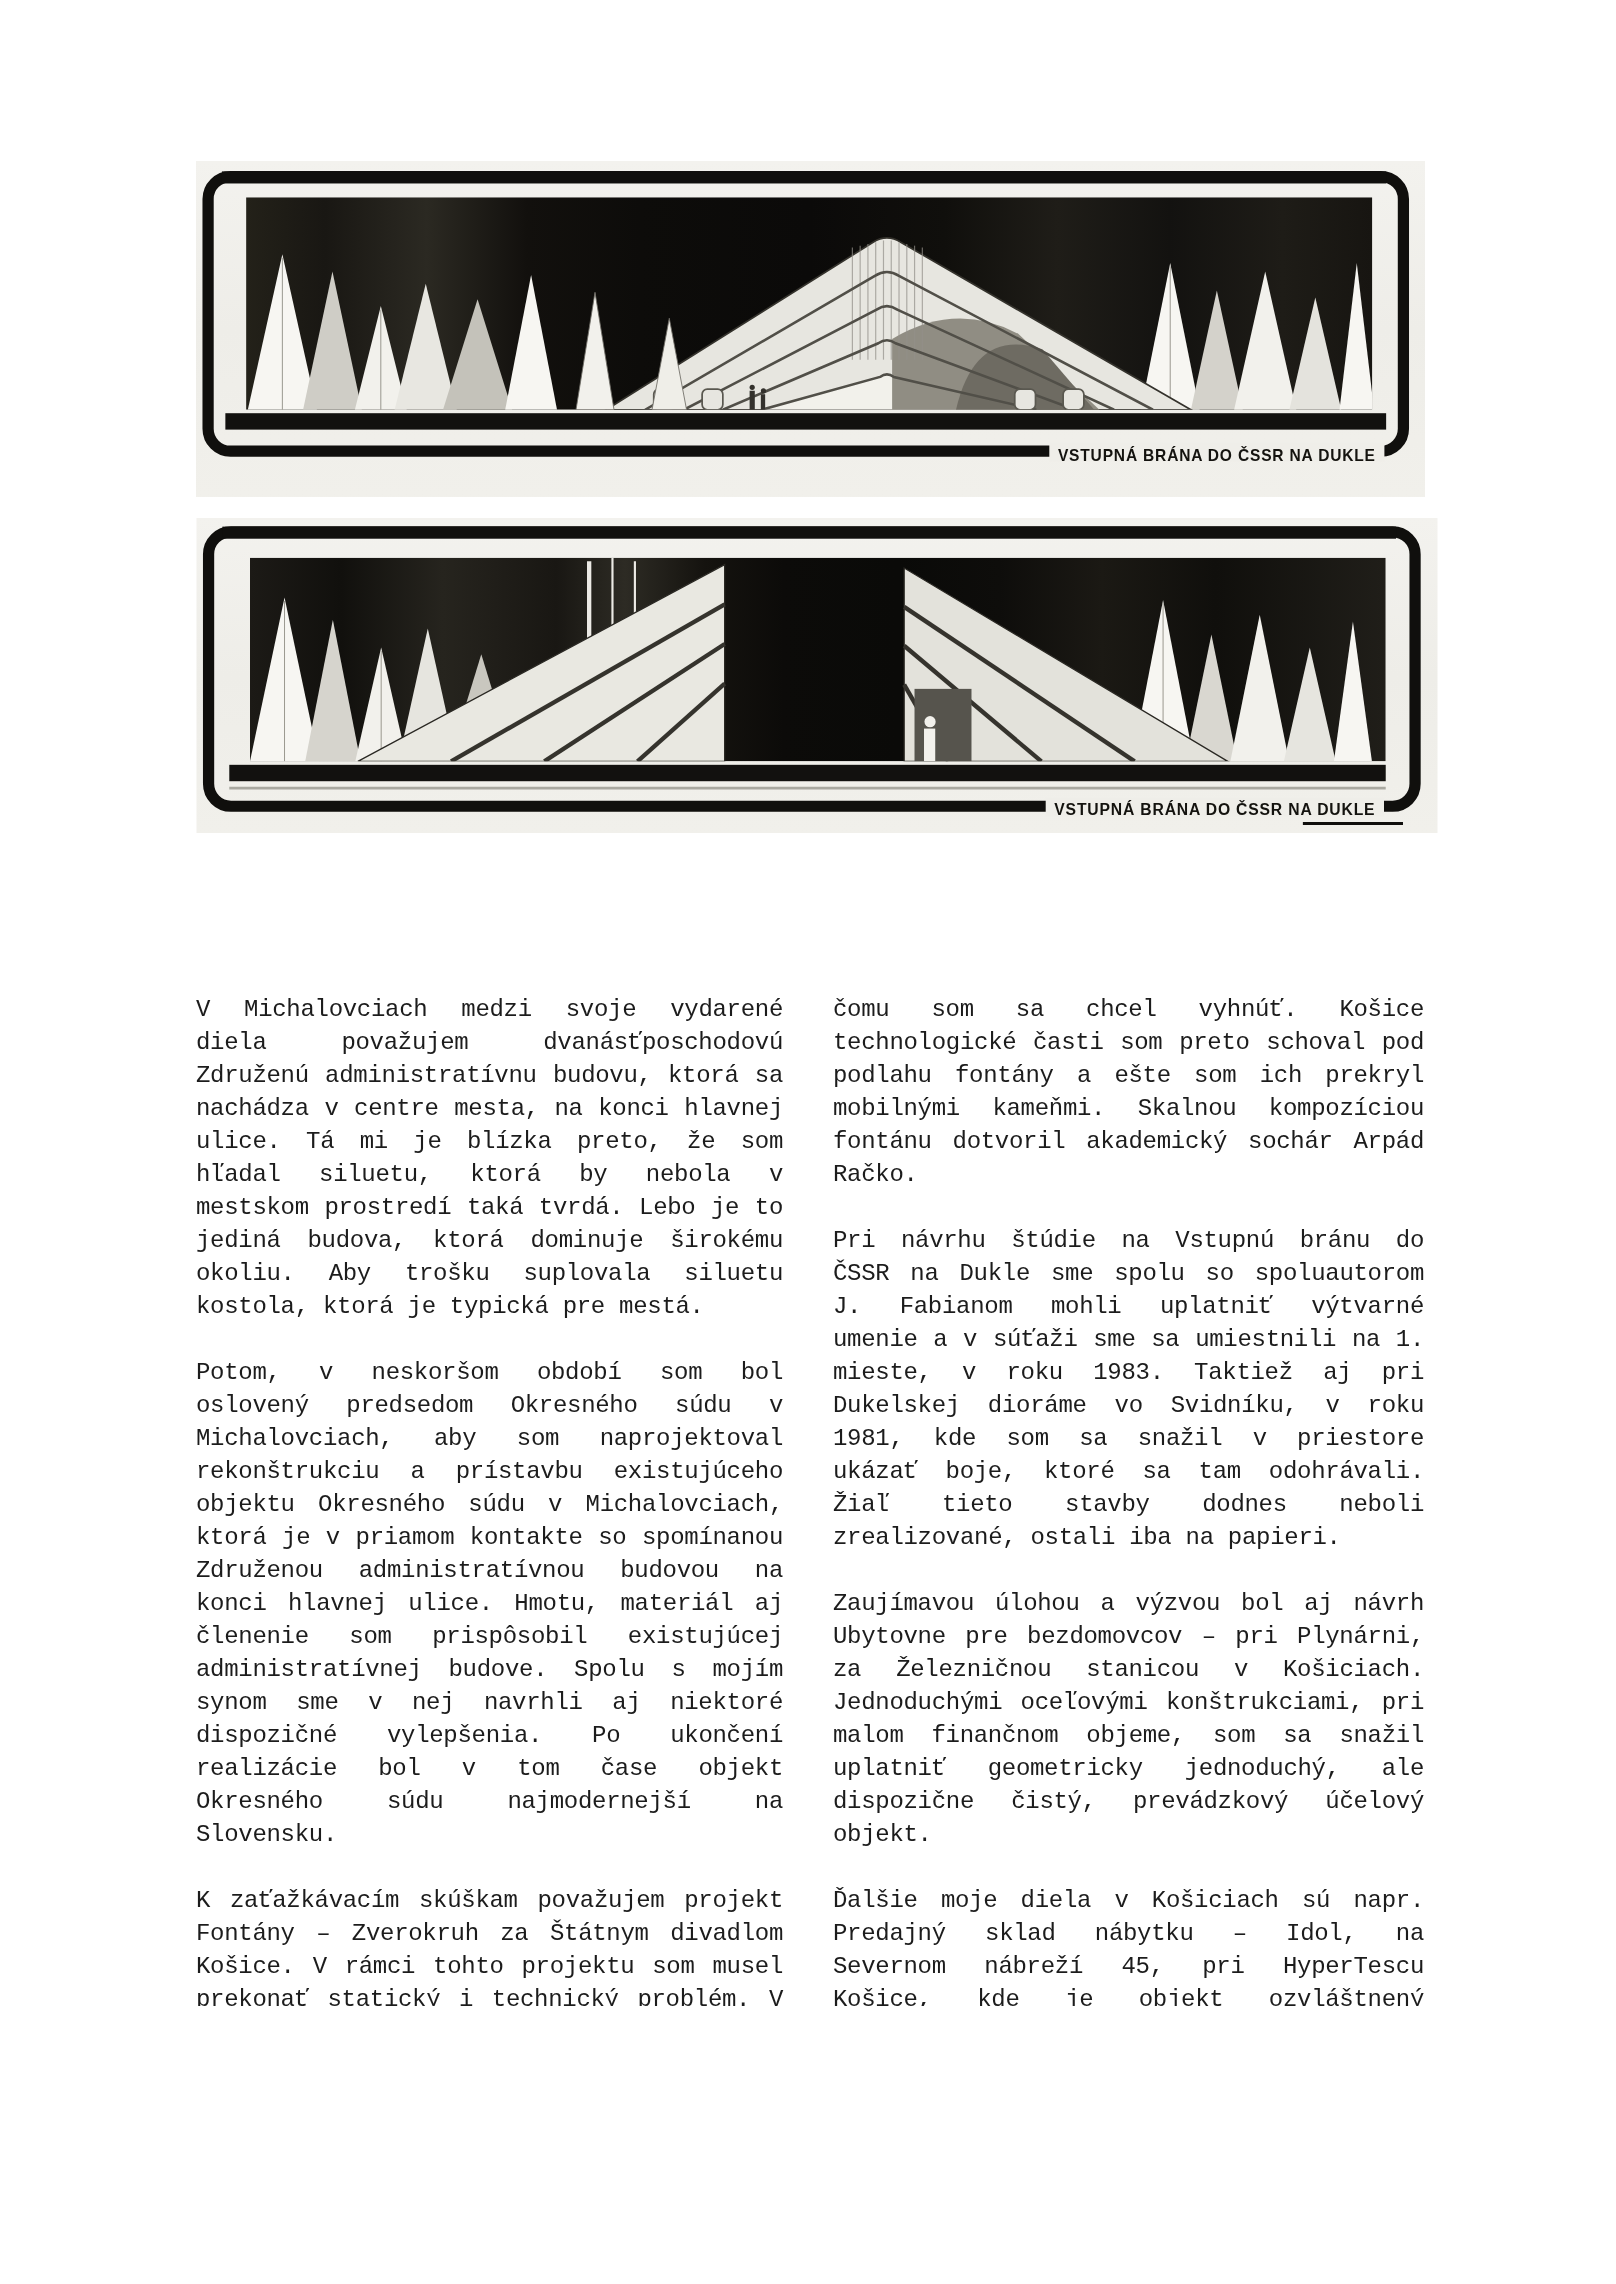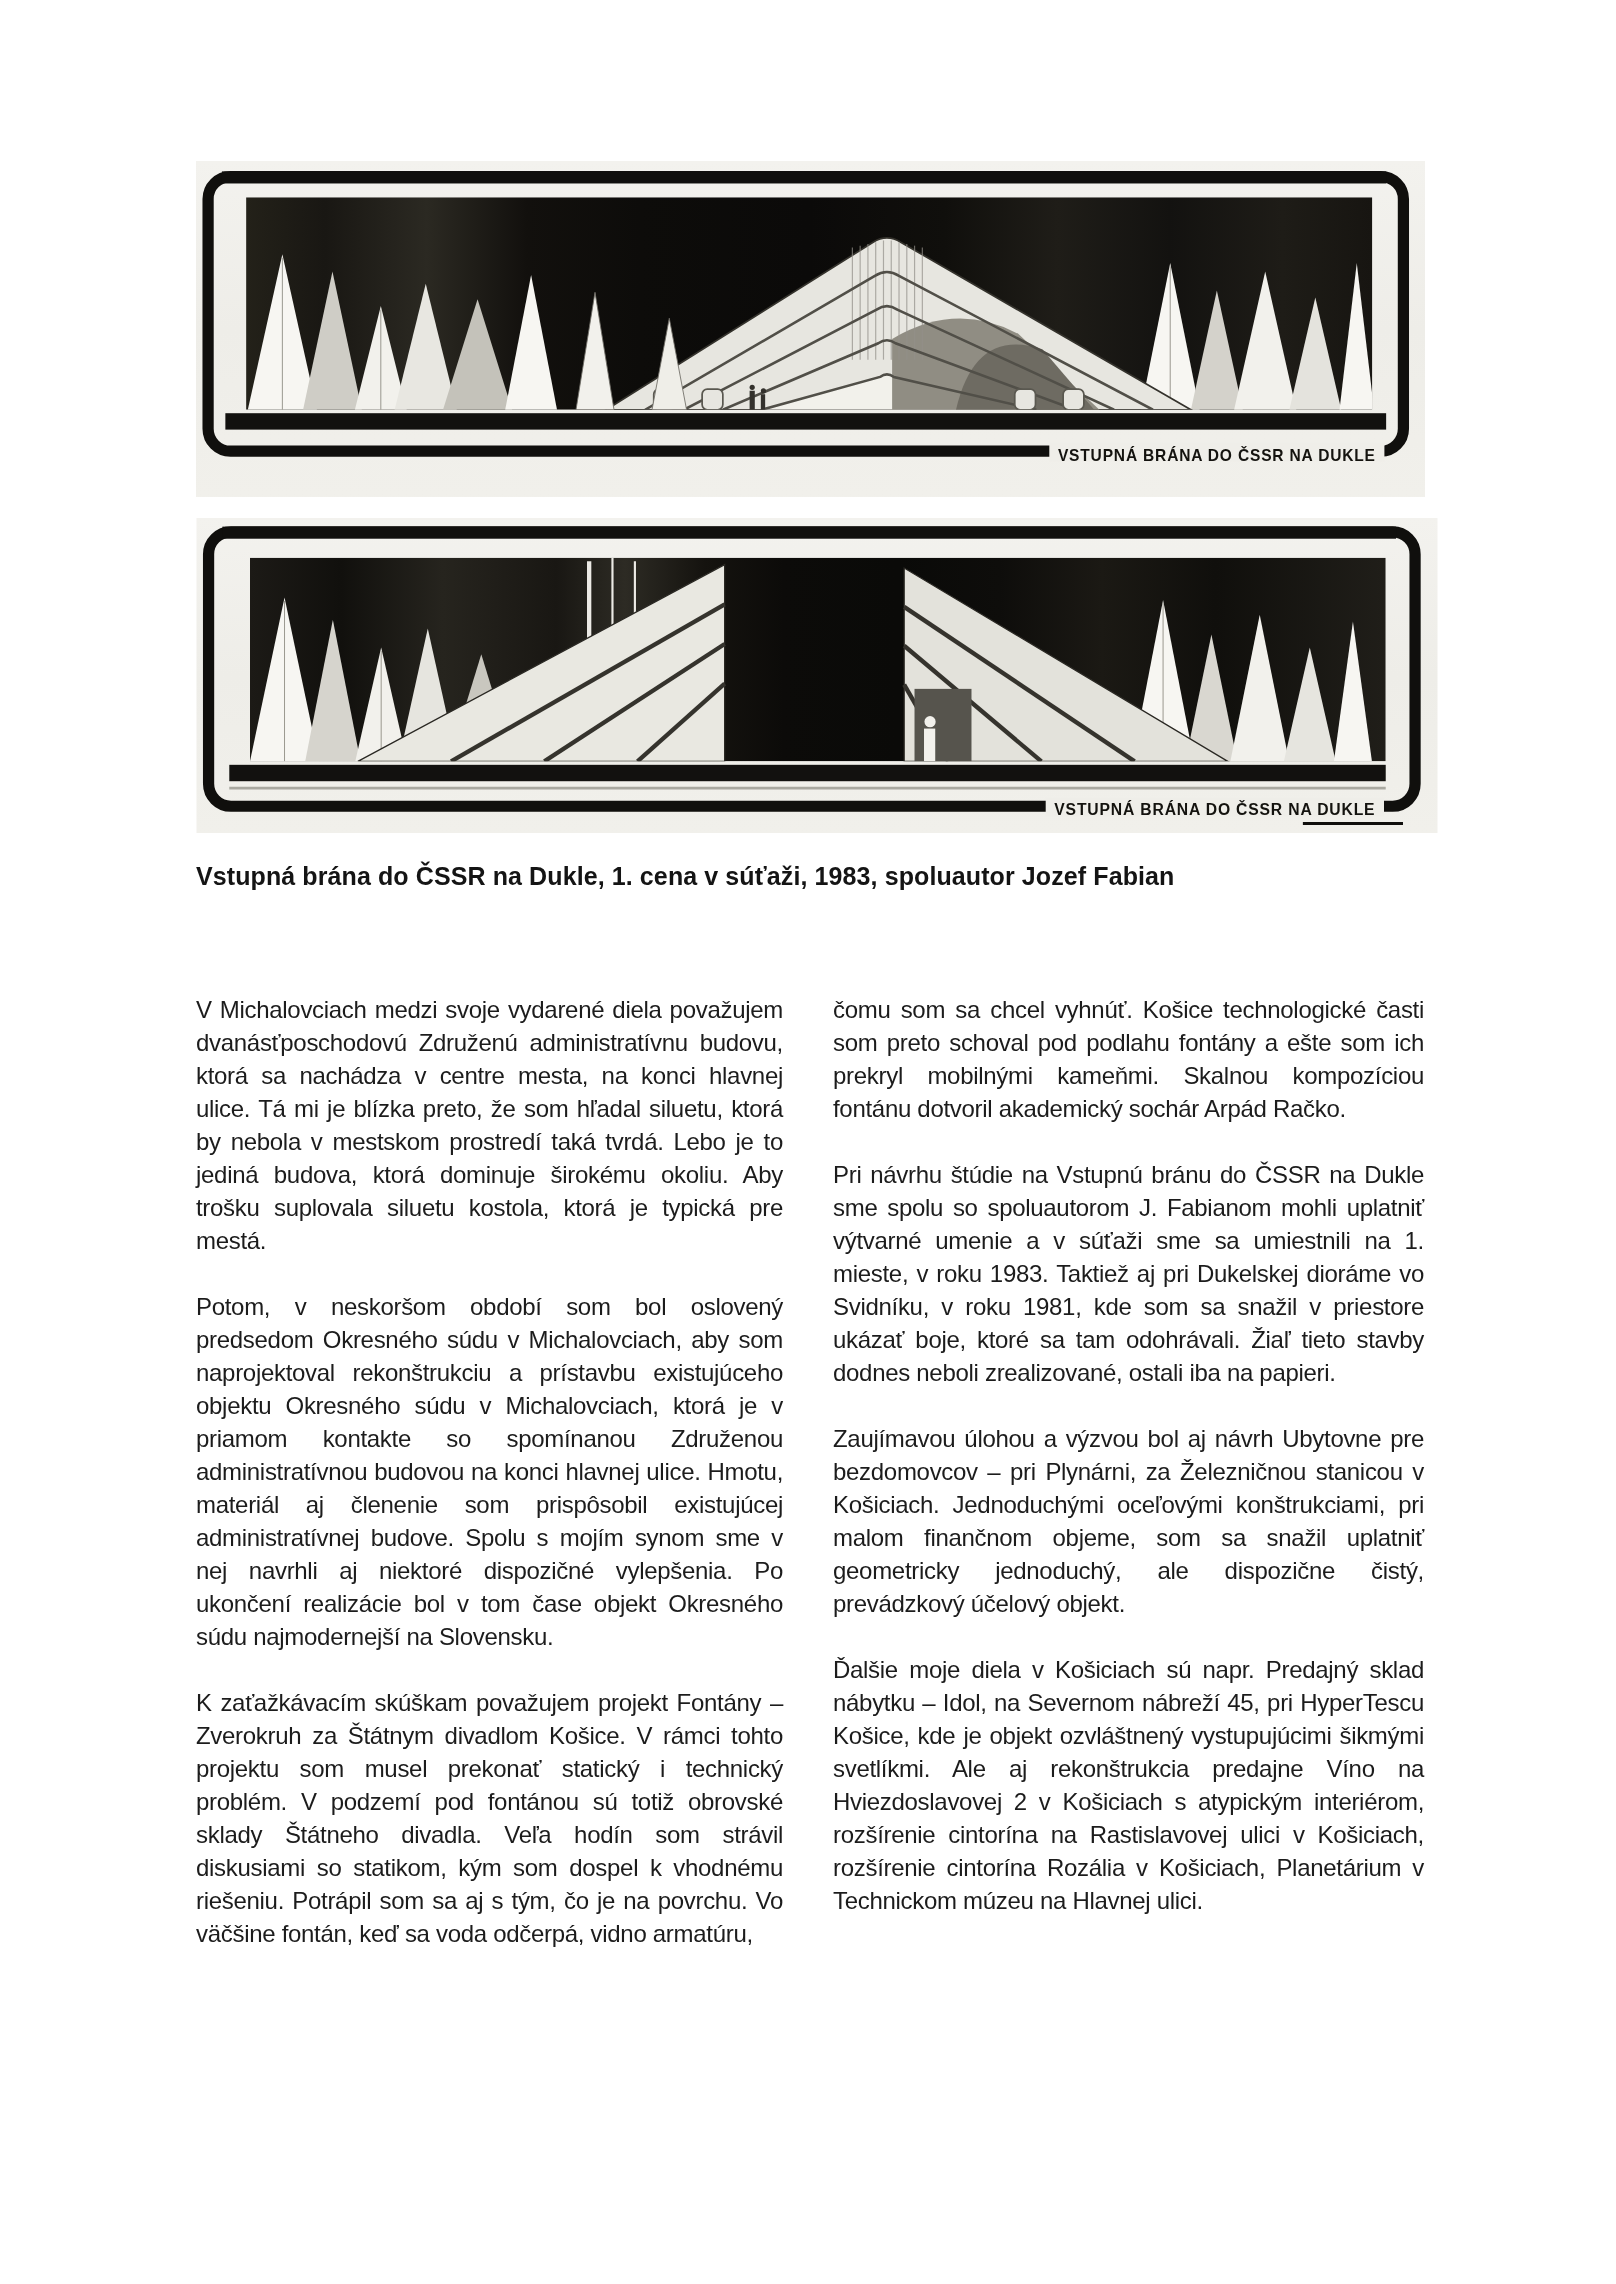--- a/index.html
+++ b/index.html
@@ -5,21 +5,21 @@
   html,body{margin:0;padding:0;background:#ffffff;}
   .page{position:relative;width:1617px;height:2006px;background:#ffffff;
         font-family:"Liberation Sans",sans-serif;overflow:hidden;}
   .fig{position:absolute;margin:0;padding:0;}
   .fig1{left:196px;top:161px;width:1229px;height:336px;}
   .fig2{left:196px;top:518px;width:1242px;height:315px;}
   .caption{position:absolute;left:196px;top:862px;width:1226px;margin:0;
            font-size:25px;font-weight:bold;color:#141414;letter-spacing:0.1px;}
   .col{position:absolute;top:993px;font-size:24px;line-height:33px;
        text-align:justify;color:#1c1c1c;letter-spacing:-0.3px;}
-  .col p{margin:0 0 33px 0;}
+  .col p{margin:0 0 33px 0;font-family:Liberation Mono, monospace;}
   .col1{left:196px;width:587px;}
   .col2{left:833px;width:591px;}
   .pagenum{position:absolute;left:1389px;top:2114px;font-size:45px;color:#2b2b2b;}
   .redline{position:absolute;left:1362px;top:2118px;width:4.3px;height:166px;background:#d9232b;}
   svg text.plabel{font-family:"Liberation Sans",sans-serif;font-weight:bold;
         font-size:19px;letter-spacing:1px;fill:#14130f;}
 </style>
 </head>
 <body>
 
@@ -212,21 +212,20 @@
       <g>
         <rect x="14" y="16" width="1398" height="318" rx="26" fill="none" stroke="#100f0d" stroke-width="13"></rect>
         <rect x="30" y="10" width="1360" height="14" fill="#100f0d"></rect>
         <rect x="984" y="324" width="392" height="22" fill="#efeee9"></rect>
         <text class="plabel" x="994" y="344" textLength="372" lengthAdjust="spacingAndGlyphs">VSTUPNÁ BRÁNA DO ČSSR NA DUKLE</text>
         <line x1="1282" y1="354" x2="1398" y2="354" stroke="#100f0d" stroke-width="3.5"></line>
       </g>
     </svg>
   </figure>
 
-  <p class="caption">Vstupná brána do ČSSR na Dukle, 1. cena v súťaži, 1983, spoluautor Jozef Fabian</p>
 
   <div class="col col1">
     <p>V Michalovciach medzi svoje vydarené diela považujem dvanásťposchodovú Združenú administratívnu budovu, ktorá sa nachádza v centre mesta, na konci hlavnej ulice. Tá mi je blízka preto, že som hľadal siluetu, ktorá by nebola v mestskom prostredí taká tvrdá. Lebo je to jediná budova, ktorá dominuje širokému okoliu. Aby trošku suplovala siluetu kostola, ktorá je typická pre mestá.</p>
     <p>Potom, v neskoršom období som bol oslovený predsedom Okresného súdu v Michalovciach, aby som naprojektoval rekonštrukciu a prístavbu existujúceho objektu Okresného súdu v Michalovciach, ktorá je v priamom kontakte so spomínanou Združenou administratívnou budovou na konci hlavnej ulice. Hmotu, materiál aj členenie som prispôsobil existujúcej administratívnej budove. Spolu s mojím synom sme v nej navrhli aj niektoré dispozičné vylepšenia. Po ukončení realizácie bol v tom čase objekt Okresného súdu najmodernejší na Slovensku.</p>
     <p>K zaťažkávacím skúškam považujem projekt Fontány – Zverokruh za Štátnym divadlom Košice. V rámci tohto projektu som musel prekonať statický i technický problém. V podzemí pod fontánou sú totiž obrovské sklady Štátneho divadla. Veľa hodín som strávil diskusiami so statikom, kým som dospel k vhodnému riešeniu. Potrápil som sa aj s tým, čo je na povrchu. Vo väčšine fontán, keď sa voda odčerpá, vidno armatúru,</p>
   </div>
   <div class="col col2">
     <p>čomu som sa chcel vyhnúť. Košice technologické časti som preto schoval pod podlahu fontány a ešte som ich prekryl mobilnými kameňmi. Skalnou kompozíciou fontánu dotvoril akademický sochár Arpád Račko.</p>
     <p>Pri návrhu štúdie na Vstupnú bránu do ČSSR na Dukle sme spolu so spoluautorom J. Fabianom mohli uplatniť výtvarné umenie a v súťaži sme sa umiestnili na 1. mieste, v roku 1983. Taktiež aj pri Dukelskej dioráme vo Svidníku, v roku 1981, kde som sa snažil v priestore ukázať boje, ktoré sa tam odohrávali. Žiaľ tieto stavby dodnes neboli zrealizované, ostali iba na papieri.</p>
     <p>Zaujímavou úlohou a výzvou bol aj návrh Ubytovne pre bezdomovcov – pri Plynárni, za Železničnou stanicou v Košiciach. Jednoduchými oceľovými konštrukciami, pri malom finančnom objeme, som sa snažil uplatniť geometricky jednoduchý, ale dispozične čistý, prevádzkový účelový objekt.</p>

